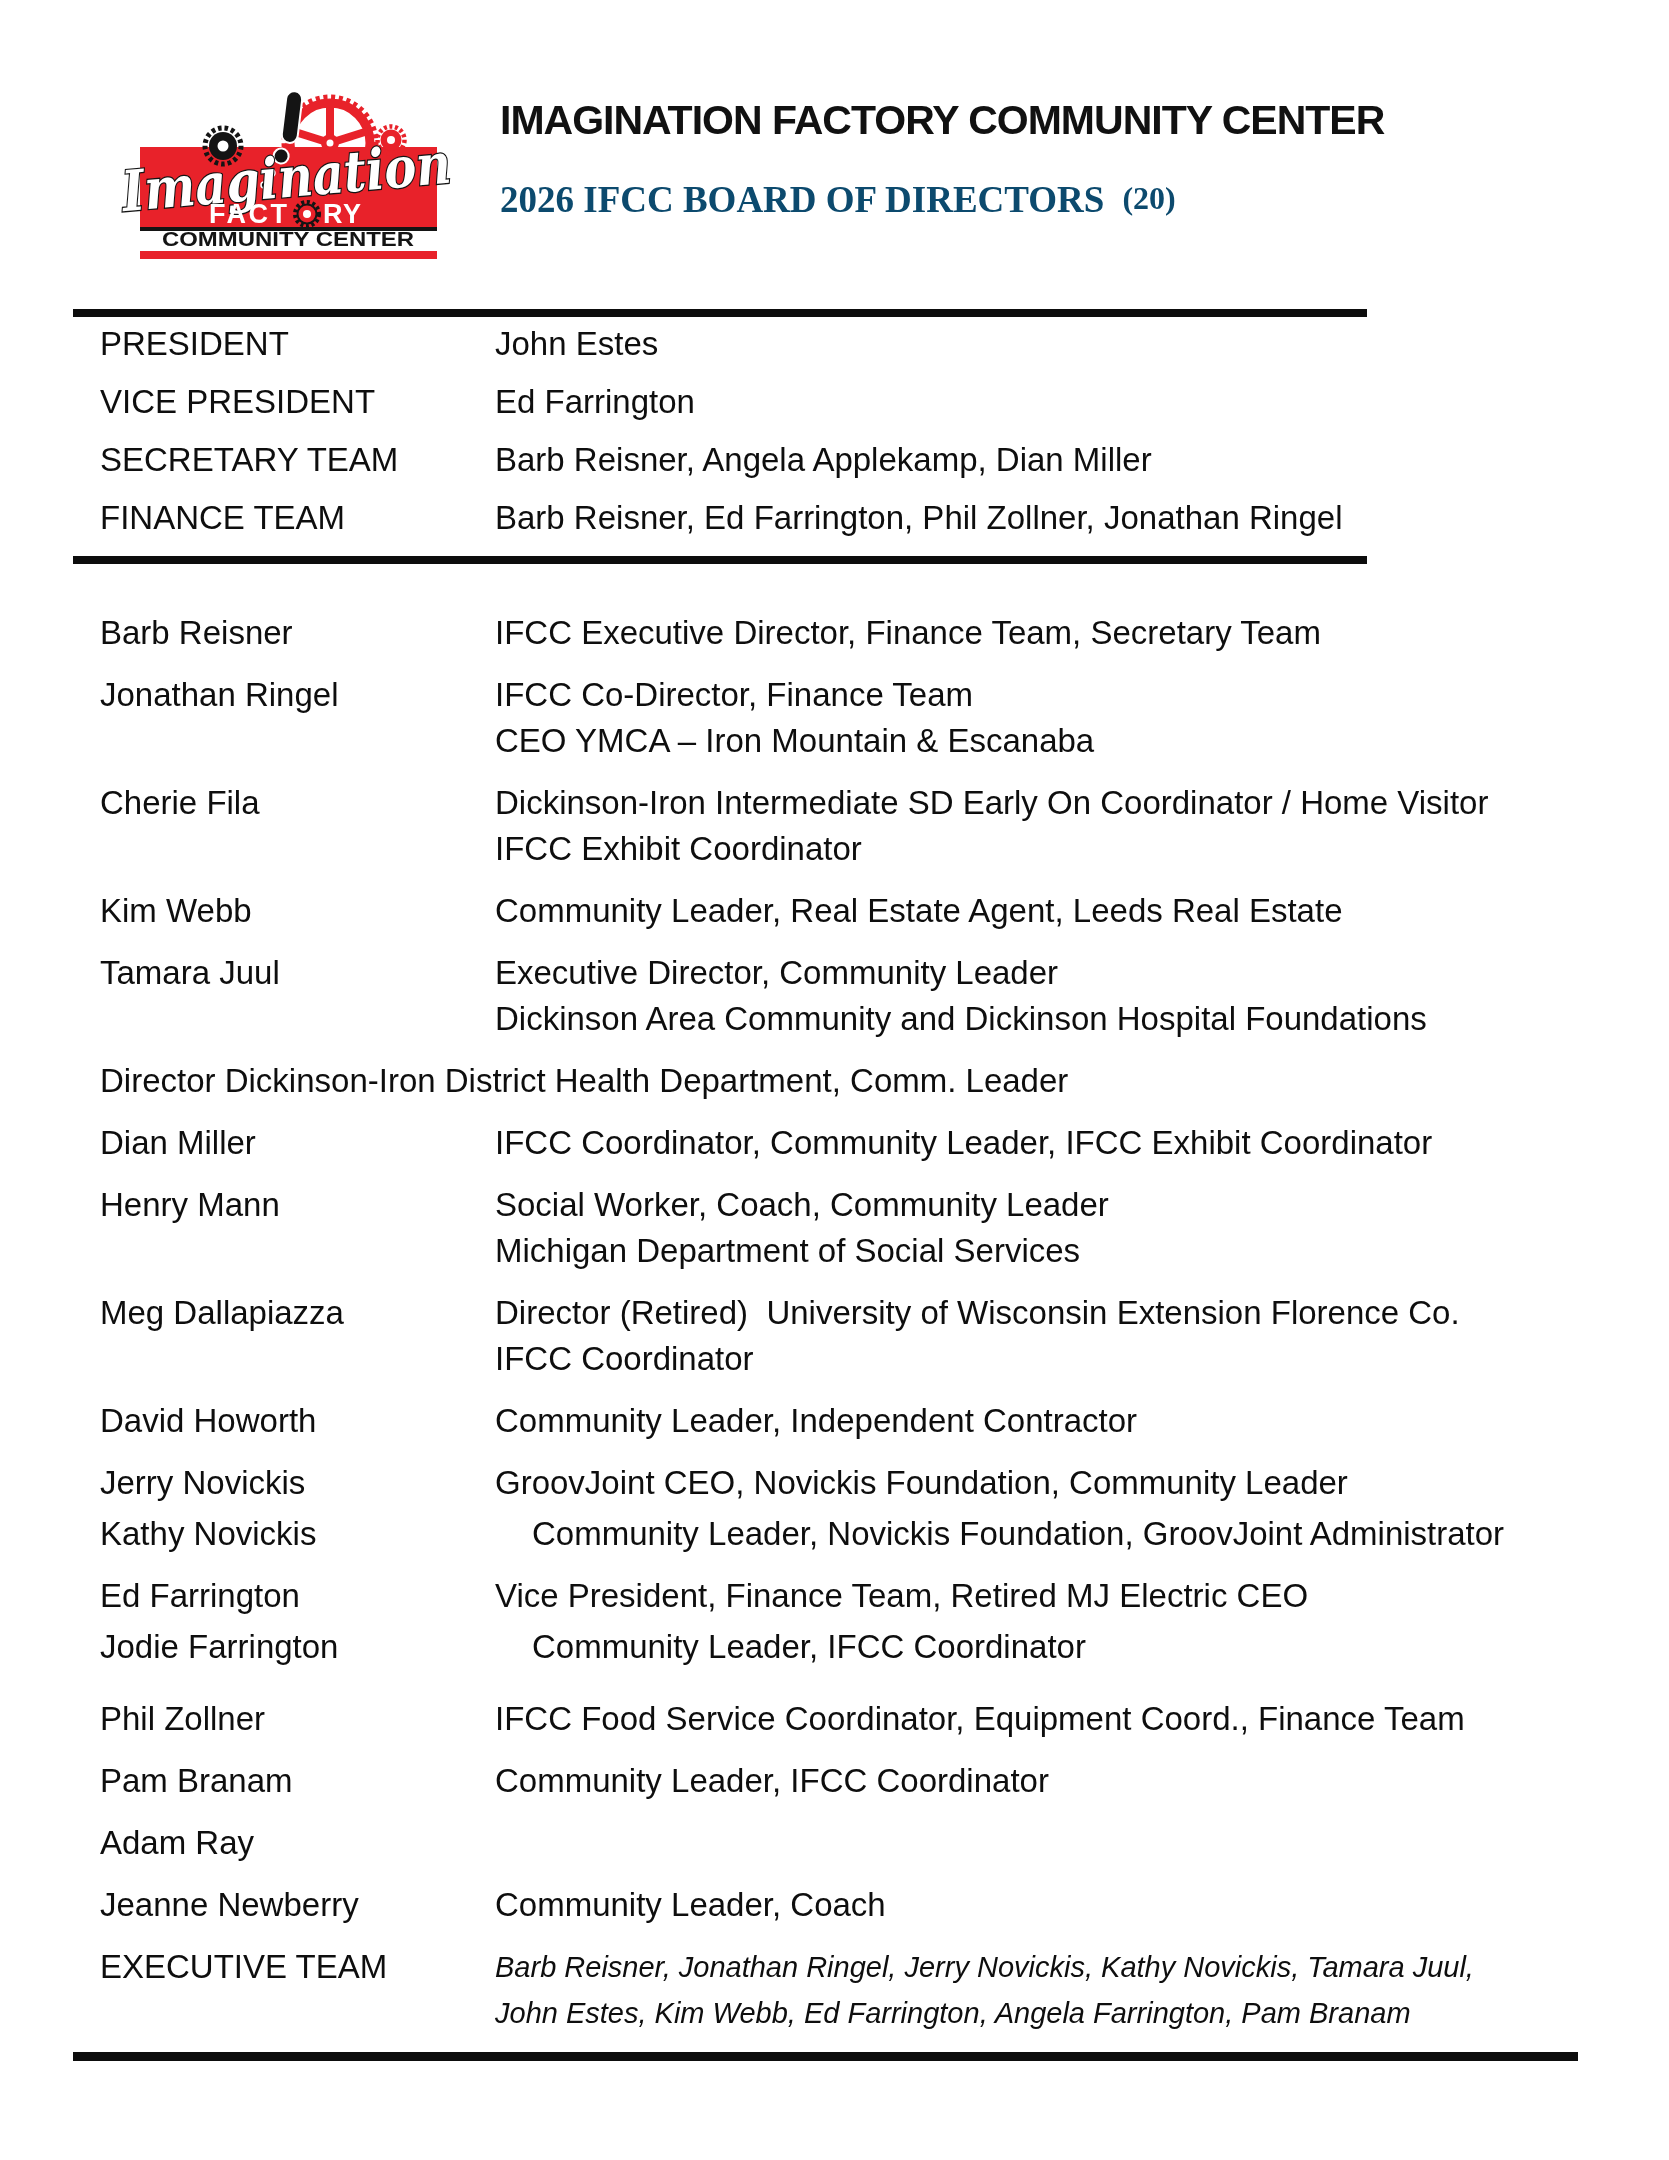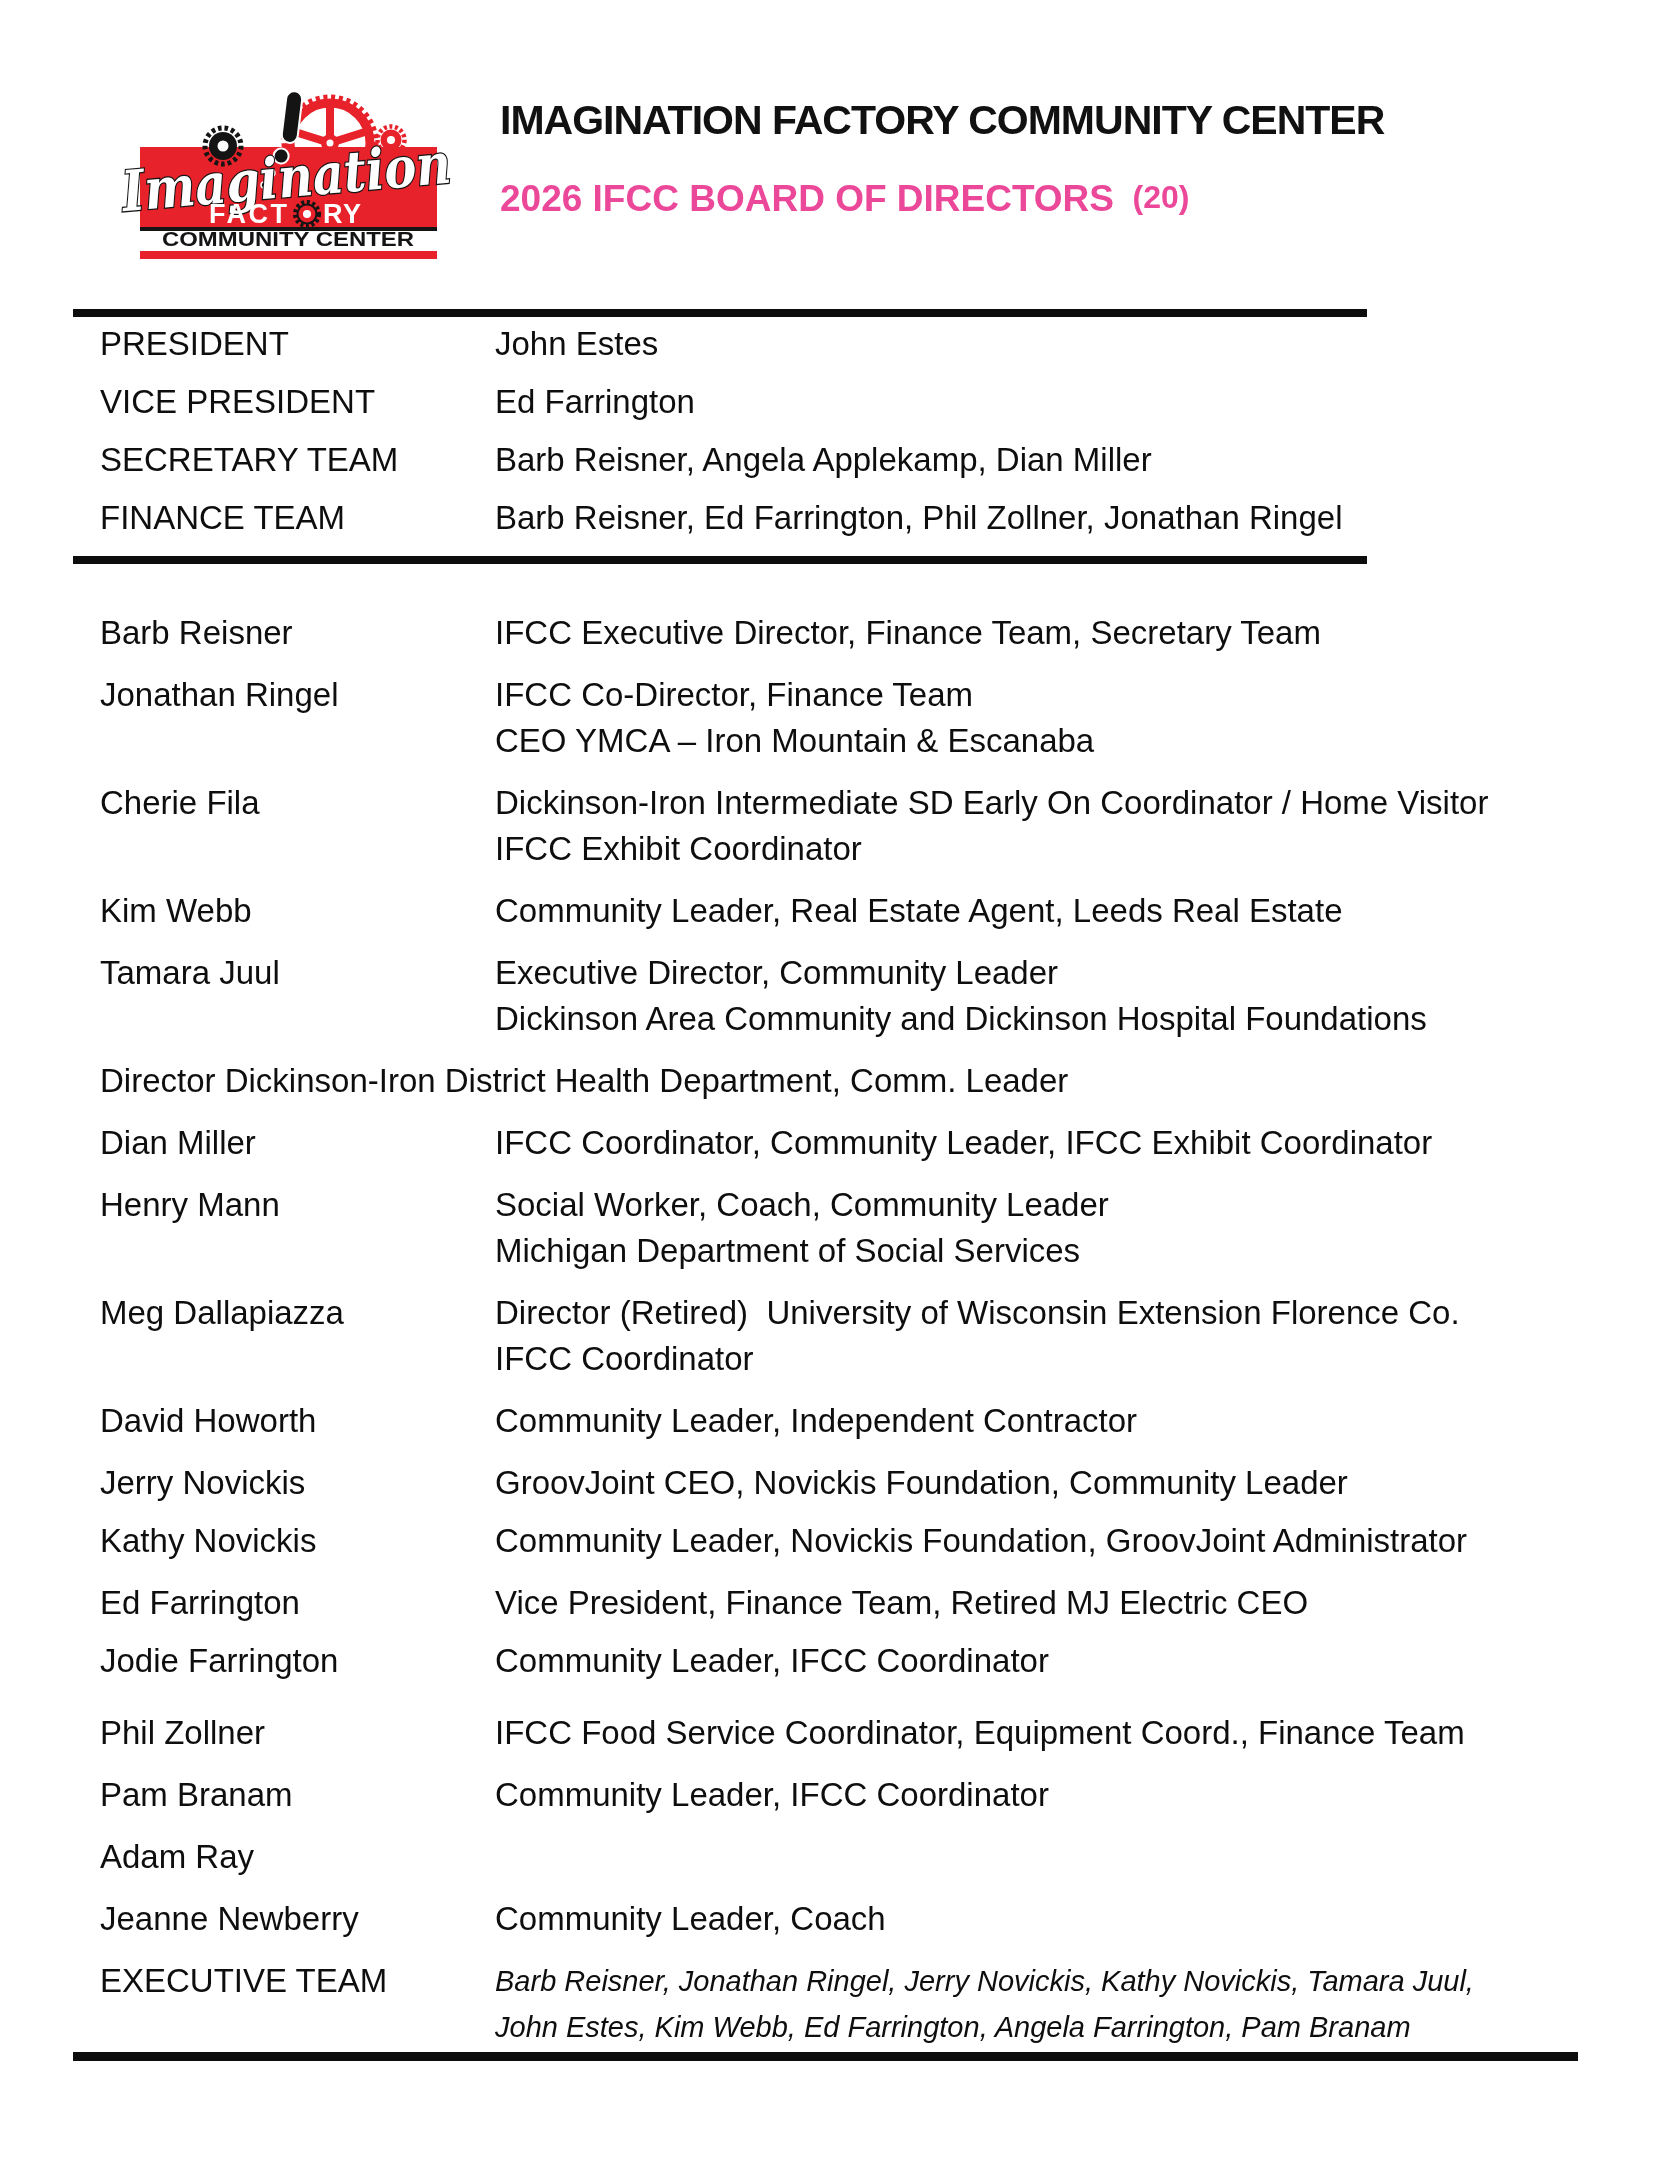--- a/index.html
+++ b/index.html
@@ -31,21 +31,21 @@
 
   
   .officers{position:absolute;left:100px;top:321px;width:1360px;}
   .officer-row{display:grid;grid-template-columns:395px 1fr;line-height:45px;margin-bottom:13px;font-size:33px;}
   .officer-row:last-child{margin-bottom:0;}
 
   
   .members{position:absolute;left:100px;top:610px;width:1480px;}
   .entry{display:grid;grid-template-columns:395px 1fr;font-size:33px;line-height:46px;margin-top:16px;}
   .entry:first-child{margin-top:0;}
-  .entry.tight{margin-top:12px;}
+  .entry.tight{margin-top:5px;gap:37px;}
   .entry.wide{margin-top:26px;}
   .entry .roles div{white-space:nowrap;}
   .entry.exec .roles div{
     font-style:italic;font-size:29px;line-height:46px;white-space:nowrap;
   }
 
   
   .logo svg{display:block;}
 </style>
 </head>
@@ -104,21 +104,21 @@
       <rect x="45" y="142" width="297" height="4" fill="#141414"></rect>
 
       <text x="193" y="161" text-anchor="middle" font-family="Liberation Sans, sans-serif" font-weight="bold" font-size="21" fill="#141414" textLength="252" lengthAdjust="spacingAndGlyphs">COMMUNITY CENTER</text>
 
       <rect x="45" y="166" width="297" height="8" fill="#e8222a"></rect>
     </svg>
   </div>
 
   <div class="titleblock">
     <div class="org-title">IMAGINATION FACTORY COMMUNITY CENTER</div>
-    <div class="subtitle" style="color:#ec4899;">
+    <div class="subtitle" style="color:#0c4a6e;font-family:Liberation Serif, serif;">
       <span class="main">2026 IFCC BOARD OF DIRECTORS</span>
       <span class="count">(20)</span>
     </div>
   </div>
 
   <div class="rule rule-officers-top"></div>
   <div class="rule rule-officers-bottom"></div>
   <div class="rule rule-page-bottom"></div>
 
   <div class="officers">

